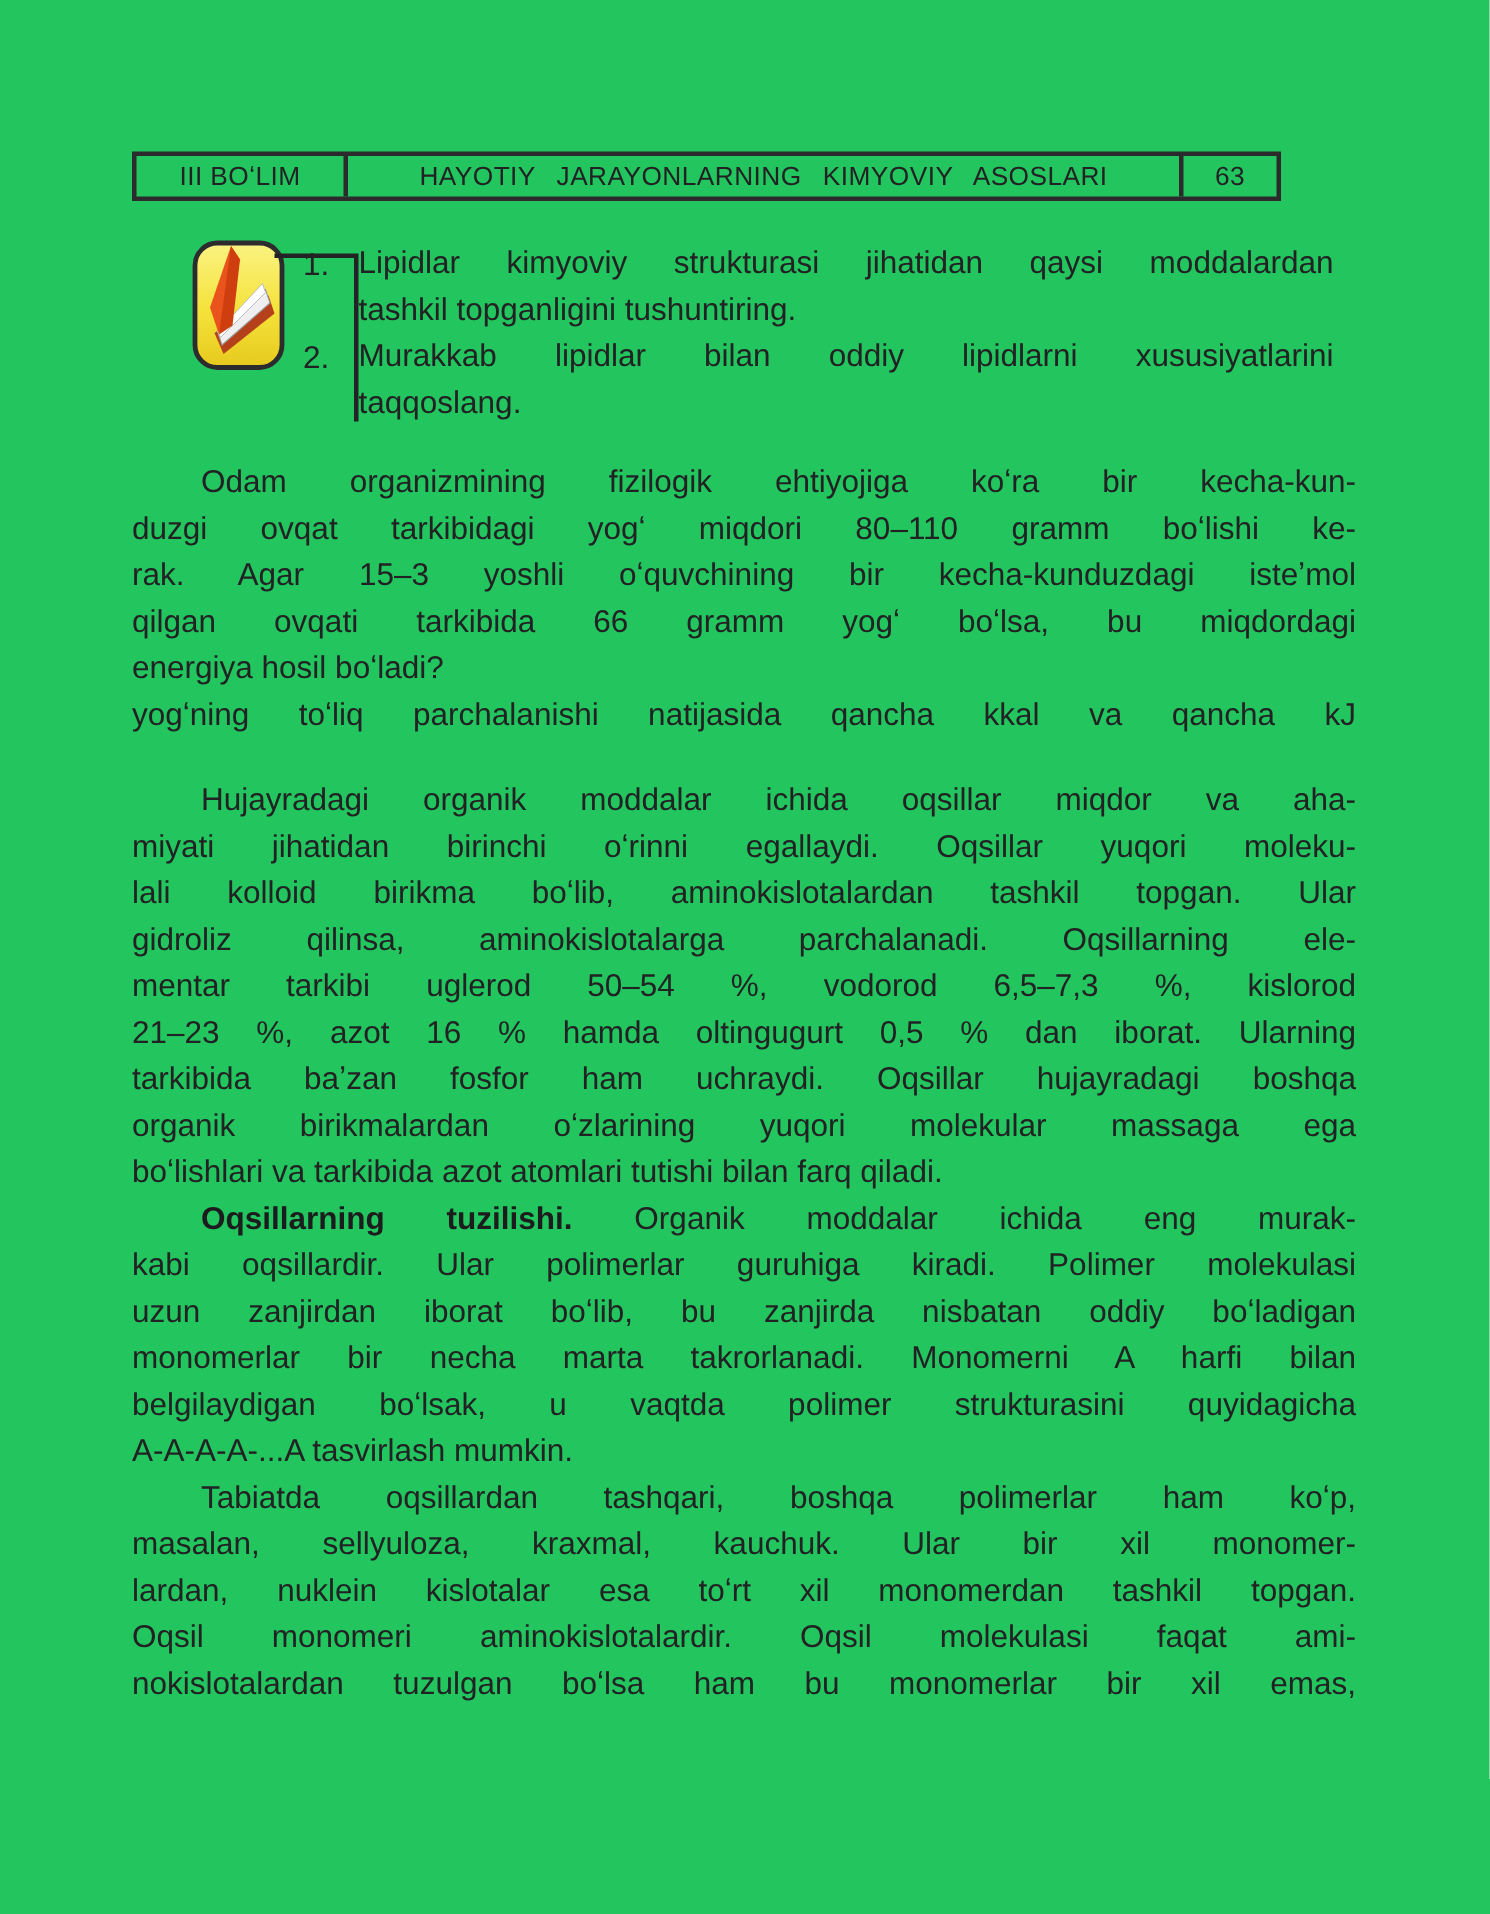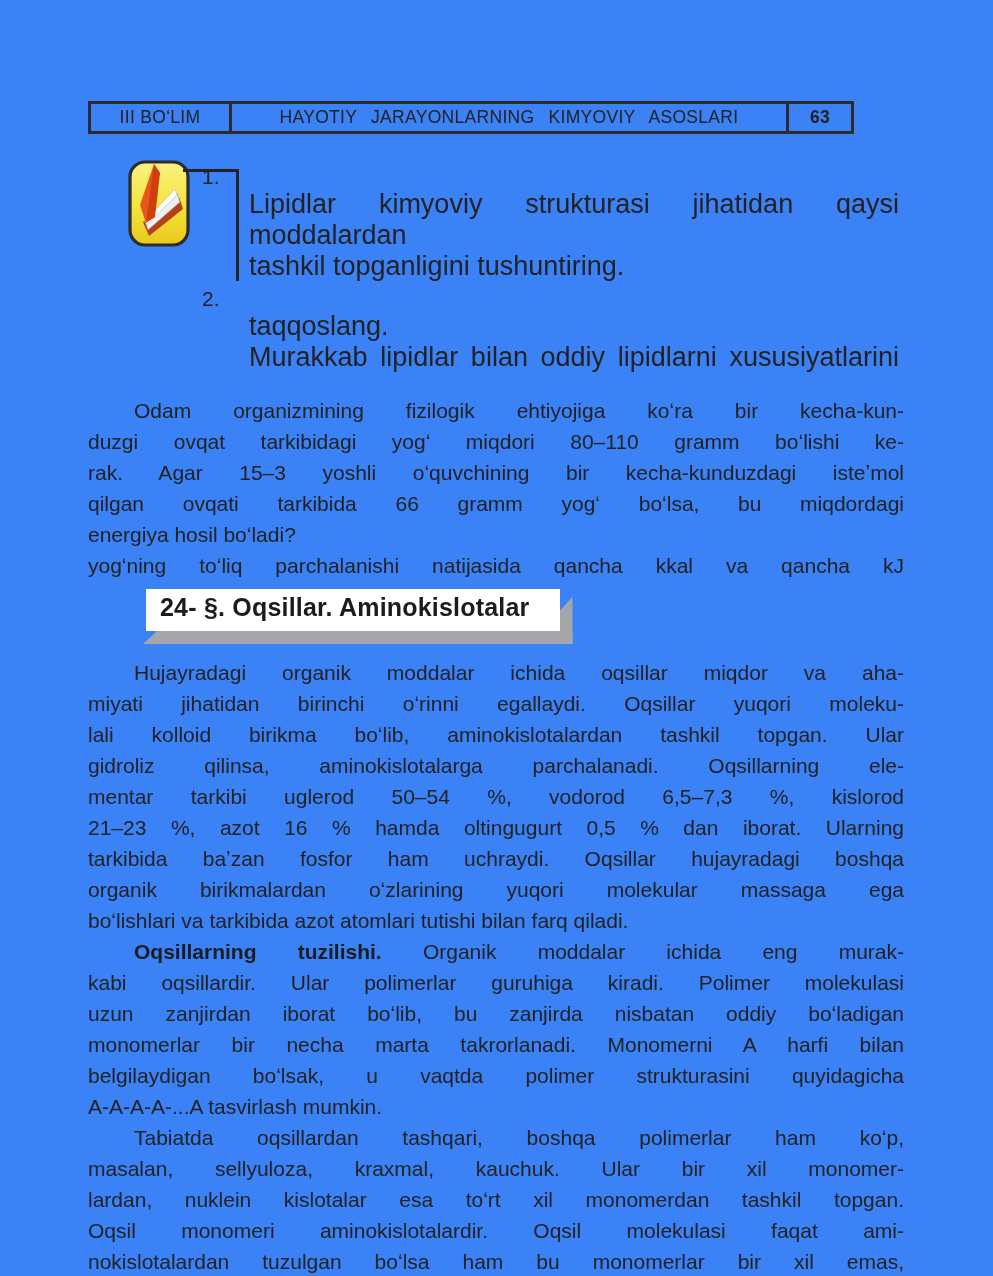--- a/index.html
+++ b/index.html
@@ -1,58 +1,58 @@
 <!DOCTYPE html>
 <html><head>
 <meta charset="utf-8">
 <style>
   html, body { margin:0; padding:0; background:#e9e9e9; }
   .page {
     position:relative;
     width:993px; height:1276px;
     margin:0 auto;
-    background:#3b82f6;
+    background:#22c55e;
     font-family:"Liberation Sans", sans-serif;
     color:#222224;
     overflow:hidden;
   }
   .content { position:absolute; left:88px; top:101px; width:816px; }
 
   
   .header-bar {
     display:flex; width:766px; height:33px;
     border:3px solid #2b2b2d; box-sizing:border-box;
     align-items:stretch;
     font-size:17.5px; letter-spacing:.3px;
   }
   .hc { display:flex; align-items:center; justify-content:center; }
   .hc-left  { width:138px; border-right:3px solid #2b2b2d; }
   .hc-center{ flex:1; word-spacing:9px; border-right:3px solid #2b2b2d; }
-  .hc-right { width:62px;font-weight:bold; }
+  .hc-right { width:62px; }
 
   
   .qblock { position:relative; margin:26px 0 0 40px; display:flex; align-items:flex-start; }
   .book-icon { width:62px; height:87px; flex:none; }
   .q-connector {
     position:absolute; left:55px; top:9px; width:53px;
     border-top:3px solid #232325;
   }
   .q-rule {
     position:absolute; left:108px; top:9px; width:3px; height:112px;
     background:#232325;
   }
   .q-list { margin-left:12px; }
   .q-row { display:flex; }
   .q-num {
     width:34px; flex:none;
     font-size:21px; line-height:31px; padding-top:1px;
   }
   .q-text {
-    flex:none; width:650px; margin-left:3px; padding-left:10px;
-    font-size:27px; line-height:31px;margin-top:29px;
+    flex:none; width:650px; margin-left:3px; padding-left:0;
+    font-size:21px; line-height:31px;
   }
 
   
   .bodypara { width:816px; font-size:21px; line-height:31px; }
   .intro    { margin-top:22px; }
   .after-banner { margin-top:26px; }
   .tline { text-align:justify; text-align-last:justify; }
   .tline-last { text-align-last:left; }
   .tline-indent { text-indent:46px; }
   .bodypara b, .banner { color:#1c1c1e; }
@@ -113,41 +113,36 @@
         <div class="q-row">
           <div class="q-num">1.</div>
           <div class="q-text">
               <div class="tline">Lipidlar kimyoviy strukturasi jihatidan qaysi moddalardan</div>
               <div class="tline tline-last">tashkil topganligini tushuntiring.</div>
             </div>
         </div>
         <div class="q-row">
           <div class="q-num">2.</div>
           <div class="q-text">
+              <div class="tline">Murakkab lipidlar bilan oddiy lipidlarni xususiyatlarini</div>
               <div class="tline tline-last">taqqoslang.</div>
-              <div class="tline">Murakkab lipidlar bilan oddiy lipidlarni xususiyatlarini</div>
             </div>
         </div>
       </div>
     </div>
 
     <div class="bodypara intro">
         <div class="tline tline-indent">Odam organizmining fizilogik ehtiyojiga koʻra bir kecha-kun-</div>
         <div class="tline">duzgi ovqat tarkibidagi yogʻ miqdori 80–110 gramm boʻlishi ke-</div>
         <div class="tline">rak. Agar 15–3 yoshli oʻquvchining bir kecha-kunduzdagi isteʼmol</div>
         <div class="tline">qilgan ovqati tarkibida 66 gramm yogʻ boʻlsa, bu miqdordagi</div>
         <div class="tline tline-last">energiya hosil boʻladi?</div>
         <div class="tline">yogʻning toʻliq parchalanishi natijasida qancha kkal va qancha kJ</div>
       </div>
 
-    <div class="banner-wrap">
-      <div class="banner">
-        <span>24- §. Oqsillar. Aminokislotalar</span>
-      </div>
-    </div>
 
     <div class="bodypara after-banner">
         <div class="tline tline-indent">Hujayradagi organik moddalar ichida oqsillar miqdor va aha-</div>
         <div class="tline">miyati jihatidan birinchi oʻrinni egallaydi. Oqsillar yuqori moleku-</div>
         <div class="tline">lali kolloid birikma boʻlib, aminokislotalardan tashkil topgan. Ular</div>
         <div class="tline">gidroliz qilinsa, aminokislotalarga parchalanadi. Oqsillarning ele-</div>
         <div class="tline">mentar tarkibi uglerod 50–54 %, vodorod 6,5–7,3 %, kislorod</div>
         <div class="tline">21–23 %, azot 16 % hamda oltingugurt 0,5 % dan iborat. Ularning</div>
         <div class="tline">tarkibida baʼzan fosfor ham uchraydi. Oqsillar hujayradagi boshqa</div>
         <div class="tline">organik birikmalardan oʻzlarining yuqori molekular massaga ega</div>

